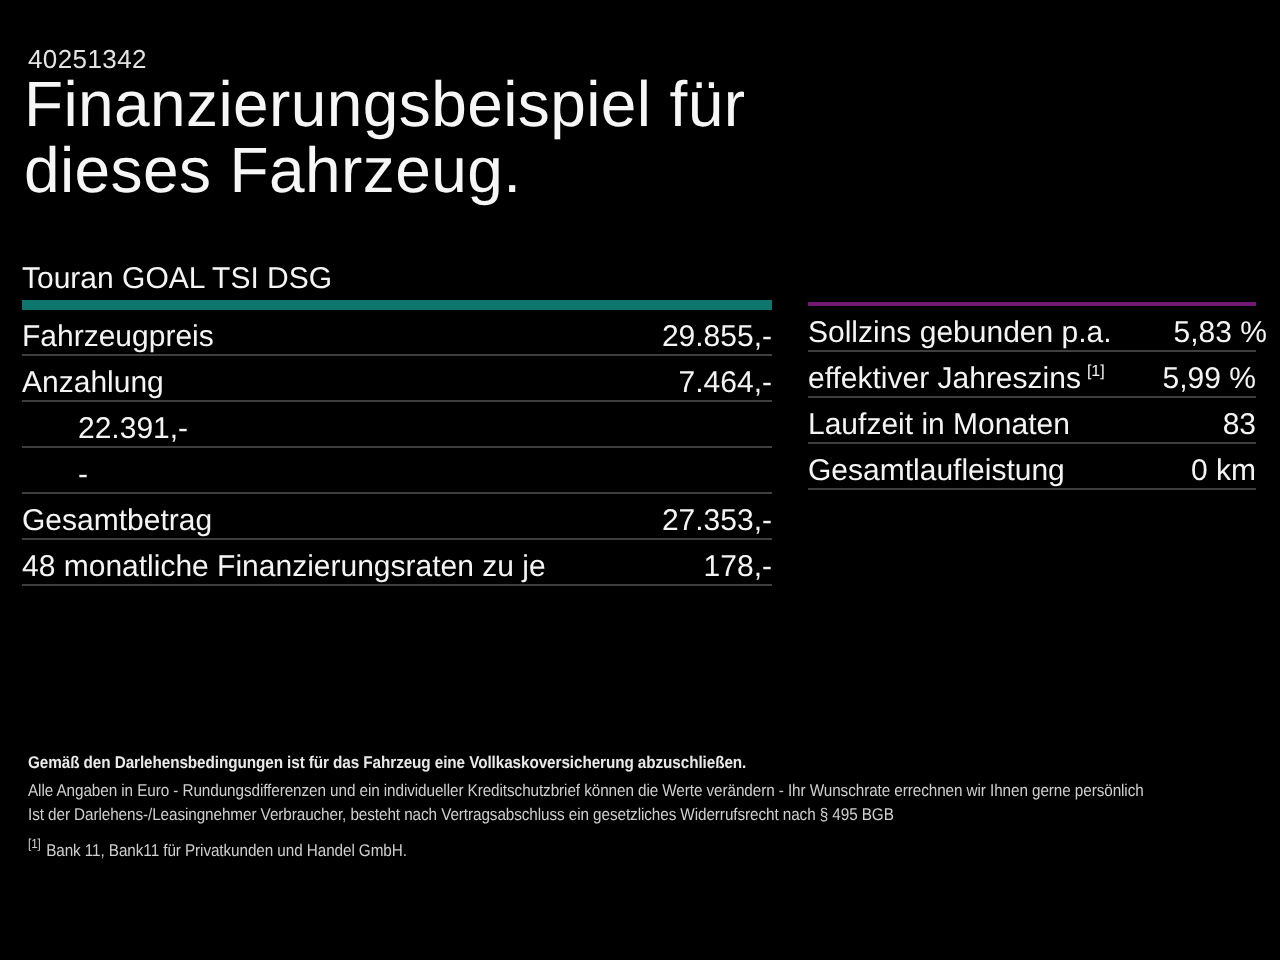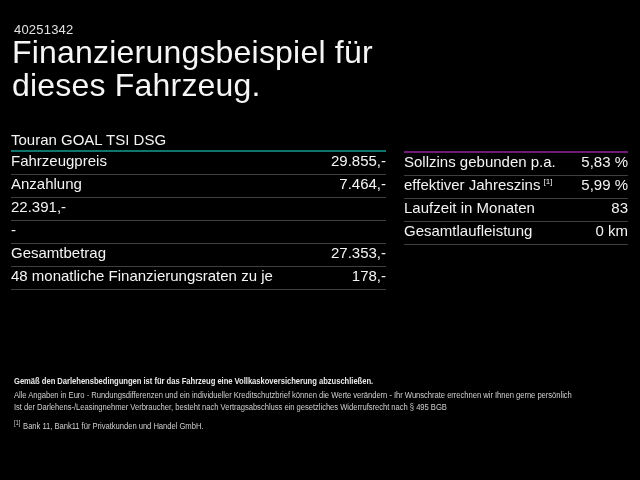--- a/index.html
+++ b/index.html
@@ -11,27 +11,27 @@
     position:absolute;left:14px;top:22px;font-size:13px;color:#e3e3e3;letter-spacing:.2px;
   }
   .page-title{
     position:absolute;left:12px;top:36px;width:460px;margin:0;
     font-size:32px;line-height:33px;font-weight:400;color:#f6f6f6;letter-spacing:.2px;
   }
   .tbl{position:absolute;font-size:15px;}
   .tbl-left{left:11px;top:129px;width:375px;}
   .tbl-right{left:404px;top:151px;width:224px;border-top:2px solid #701a75;}
   .row{
-    display:flex;justify-content:space-between;align-items:flex-start;
+    display:flex;justify-content:space-between;align-items:flex-end;
     height:22px;border-bottom:1px solid #3f3f3f;
   }
   .row .lbl{white-space:nowrap;}
-  .row .val{white-space:nowrap;text-align:right;}
+  .row .val{white-space:nowrap;text-align:right;margin-left:28px;}
   .row.bold{font-weight:400;}
-  .hdr-row{display:flex;align-items:center;height:21px;border-bottom:2px solid #0f766e;}
+  .hdr-row{display:flex;align-items:center;height:21px;border-bottom:5px solid #0f766e;}
   sup.fnm{font-size:8px;margin-left:3px;line-height:0;}
   .footer-line{
     position:absolute;left:14px;white-space:nowrap;font-size:8.5px;color:#cfcfcf;
     letter-spacing:-.05px;transform:scaleX(.9);transform-origin:0 50%;
   }
   .footer-line.bold{font-weight:700;color:#e9e9e9;}
   .footnote sup{font-size:6.5px;margin-right:3px;}
 </style>
 </head>
 <body>

